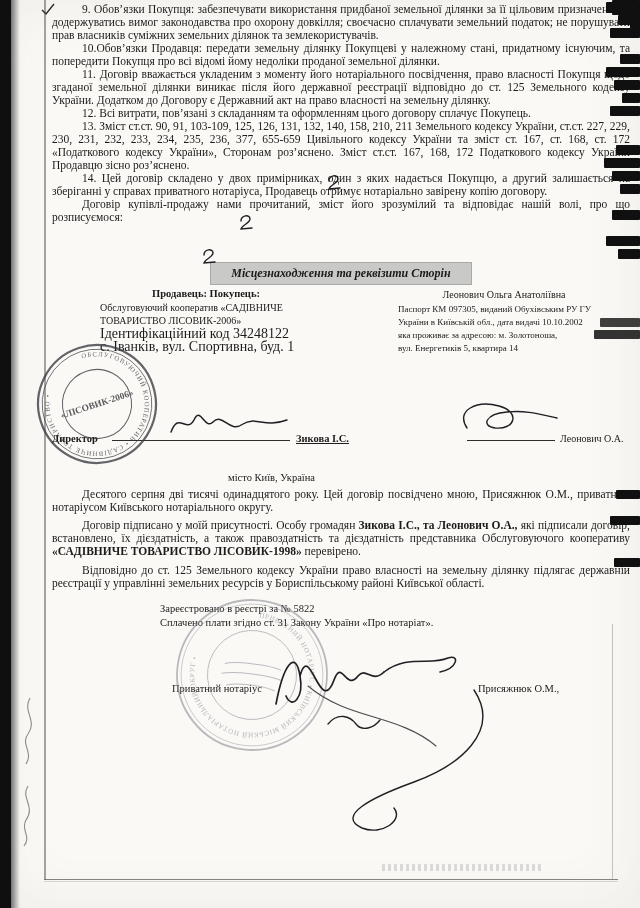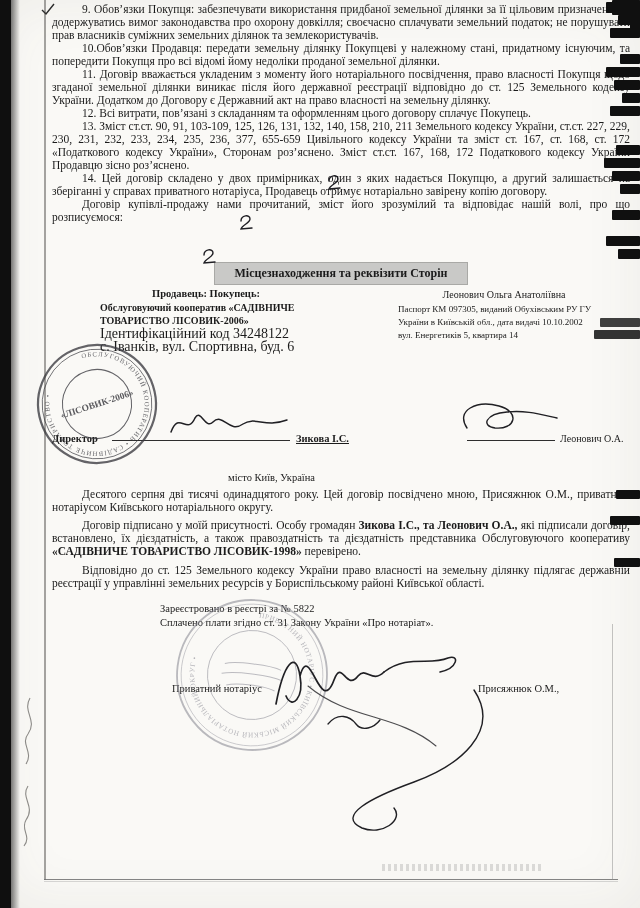--- a/index.html
+++ b/index.html
@@ -16,28 +16,28 @@
   .bottom-line{position:absolute;left:44px;top:879px;width:574px;height:1px;background:rgba(110,110,110,.85);z-index:5;}
   .bottom-line2{position:absolute;left:44px;top:881px;width:574px;height:1px;background:rgba(160,160,160,.4);z-index:5;}
   .right-fold{position:absolute;left:612px;top:624px;width:1px;height:256px;background:rgba(140,140,140,.5);z-index:5;}
   .blob{position:absolute;background:#101010;border-radius:1px;z-index:7;}
   .smudge{position:absolute;opacity:.5;z-index:5;
     background:repeating-linear-gradient(90deg,rgba(110,110,110,.45) 0 3px,transparent 3px 6px);}
   
   .content{position:absolute;inset:0;z-index:1;}
   .top-block{position:absolute;left:52px;right:10px;top:3px;}
   p.clause{margin:0;font-size:11.5px;line-height:13px;text-align:justify;text-indent:30px;}
-  .heading-wrap{position:absolute;left:52px;right:10px;top:262px;text-align:center;}
+  .heading-wrap{position:absolute;left:52px;right:10px;top:262px;text-align:center;font-style:italic;}
   .heading-box{display:inline-block;background:#c9c9c7;border:1px solid #a9a9a6;
     padding:3px 20px;font-weight:bold;font-size:12px;}
   .parties{position:absolute;left:52px;right:10px;top:288px;display:flex;}
   .party-left{width:308px;}
   .party-right{flex:1;padding-left:18px;}
   .ph{font-weight:bold;font-size:10.5px;text-align:center;margin-bottom:2px;}
-  .pl-bold{font-weight:bold;font-size:10px;line-height:13px;padding-left:48px;}
+  .pl-bold{font-weight:normal;font-size:10px;line-height:13px;padding-left:48px;}
   .pl{font-size:14px;line-height:13px;padding-left:48px;}
   .pr-name{font-weight:normal;font-size:10px;line-height:13px;text-align:center;margin-bottom:2px;}
   .pr{font-size:9px;line-height:13px;padding-left:20px;}
   .sigrow{position:absolute;left:52px;top:418px;width:578px;height:28px;}
   .sigrow .lbl{position:absolute;left:0;bottom:2px;font-size:10.5px;font-weight:bold;}
   .uline{position:absolute;left:60px;bottom:5px;width:178px;border-bottom:1px solid #2e2e2e;}
   .uline2{position:absolute;left:415px;bottom:5px;width:88px;border-bottom:1px solid #2e2e2e;}
   .sigrow .nm{position:absolute;left:244px;bottom:2px;font-weight:bold;font-size:10.5px;text-decoration:underline;}
   .sigrow .nm2{position:absolute;left:508px;bottom:2px;font-size:10px;}
   .cityline{position:absolute;left:228px;top:472px;font-size:10.5px;}
@@ -80,26 +80,27 @@
     <div class="heading-wrap">
       <span class="heading-box">Місцезнаходження та реквізити Сторін</span>
     </div>
 
     <div class="parties">
       <div class="party-left">
         <div class="ph">Продавець: Покупець:</div>
         <div class="pl-bold">Обслуговуючий кооператив «САДІВНИЧЕ</div>
         <div class="pl-bold">ТОВАРИСТВО ЛІСОВИК-2006»</div>
         <div class="pl">Ідентифікаційний код 34248122</div>
-        <div class="pl">с. Іванків, вул. Спортивна, буд. 6</div>
+        <div class="pl">с. Іванків, вул. Спортивна, буд. 1</div>
       </div>
       <div class="party-right">
         <div class="pr-name">Леонович Ольга Анатоліївна</div>
         <div class="pr">Паспорт КМ 097305, виданий Обухівським РУ ГУ</div>
         <div class="pr">України в Київській обл., дата видачі 10.10.2002</div>
+        <div class="pr">яка проживає за адресою: м. Золотоноша,</div>
         <div class="pr">вул. Енергетиків 5, квартира 14</div>
       </div>
     </div>
 
     <div class="sigrow">
       <span class="lbl">Директор</span>
       <span class="uline"></span>
       <span class="nm">Зикова І.С.</span>
       <span class="uline2"></span>
       <span class="nm2">Леонович О.А.</span>

